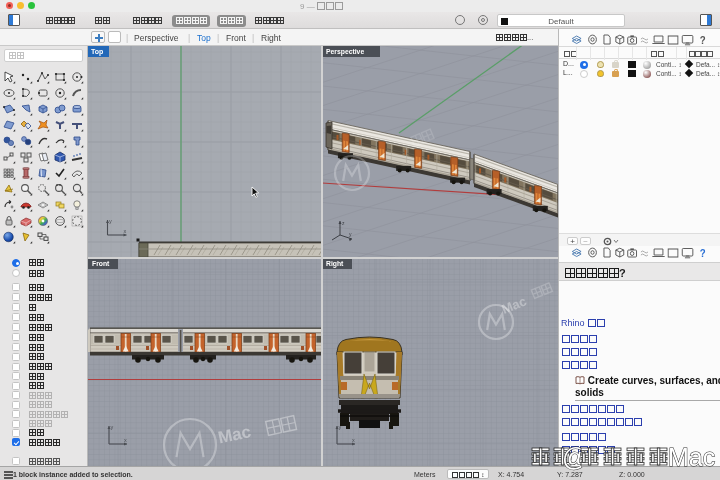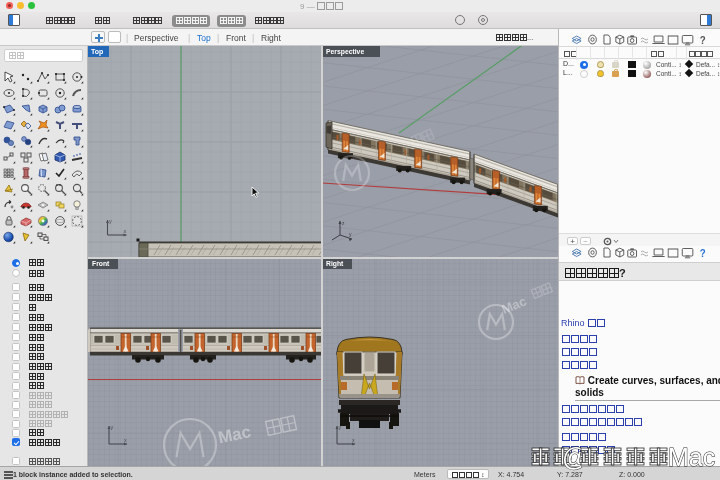--- a/index.html
+++ b/index.html
@@ -45,20 +45,24 @@
     </div>
 <div class="mi" style="left:46px"><i class="g" style="width:7px;height:7px;margin:0 .2px"></i><i class="g" style="width:7px;height:7px;margin:0 .2px"></i><i class="g" style="width:7px;height:7px;margin:0 .2px"></i><i class="g" style="width:7px;height:7px;margin:0 .2px"></i></div>
 <div class="mi" style="left:95px"><i class="g" style="width:7px;height:7px;margin:0 .2px"></i><i class="g" style="width:7px;height:7px;margin:0 .2px"></i></div>
 <div class="mi" style="left:133px"><i class="g" style="width:7px;height:7px;margin:0 .2px"></i><i class="g" style="width:7px;height:7px;margin:0 .2px"></i><i class="g" style="width:7px;height:7px;margin:0 .2px"></i><i class="g" style="width:7px;height:7px;margin:0 .2px"></i></div>
 <div class="mbtn" style="left:172px;width:38px"><i class="g g7"></i><i class="g g7"></i><i class="g g7"></i><i class="g g7"></i></div>
 <div class="mbtn" style="left:217px;width:29px"><i class="g g7"></i><i class="g g7"></i><i class="g g7"></i></div>
 <div class="mi" style="left:255px"><i class="g" style="width:7px;height:7px;margin:0 .2px"></i><i class="g" style="width:7px;height:7px;margin:0 .2px"></i><i class="g" style="width:7px;height:7px;margin:0 .2px"></i><i class="g" style="width:7px;height:7px;margin:0 .2px"></i></div>
 <div class="abs" style="left:455px;top:3px;width:10px;height:10px;border:1px solid #777;border-radius:50%"></div>
 <div class="abs" style="left:478px;top:3px;width:10px;height:10px;border:1px solid #777;border-radius:50%">
       <div style="position:absolute;left:2px;top:2px;width:4px;height:4px;border:1px solid #777;border-radius:50%"></div>
+    </div>
+<div class="abs" style="left:497px;top:1.5px;width:128px;height:13px;background:#fff;border:1px solid #c8c8c8;border-radius:2px">
+      <div style="position:absolute;left:3px;top:3px;width:7px;height:7px;background:#111"></div>
+      <div style="position:absolute;left:0;width:100%;text-align:center;top:2px;font-size:8px;color:#555">Default</div>
     </div>
 <div class="abs" style="left:700px;top:2px;width:12px;height:12px;border:1.5px solid #555;border-radius:1px;background:#fff">
       <div style="position:absolute;right:0;top:0;width:4px;height:100%;background:#2e7ad6"></div>
     </div>
 </div>
 <div class="abs tabrow">
 <div class="abs" style="left:91px;top:2px;width:14px;height:12px;border:1px solid #bbb;border-radius:2px;background:#f8f8f8">
       <div style="position:absolute;left:6px;top:2px;width:2px;height:8px;background:#3a7cc0"></div>
       <div style="position:absolute;left:3px;top:5px;width:8px;height:2px;background:#3a7cc0"></div>
     </div>

